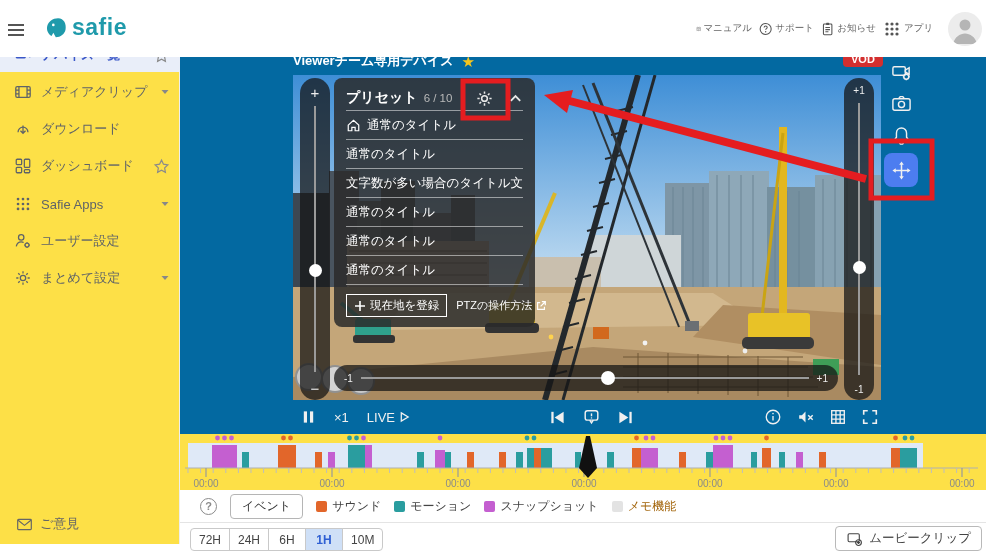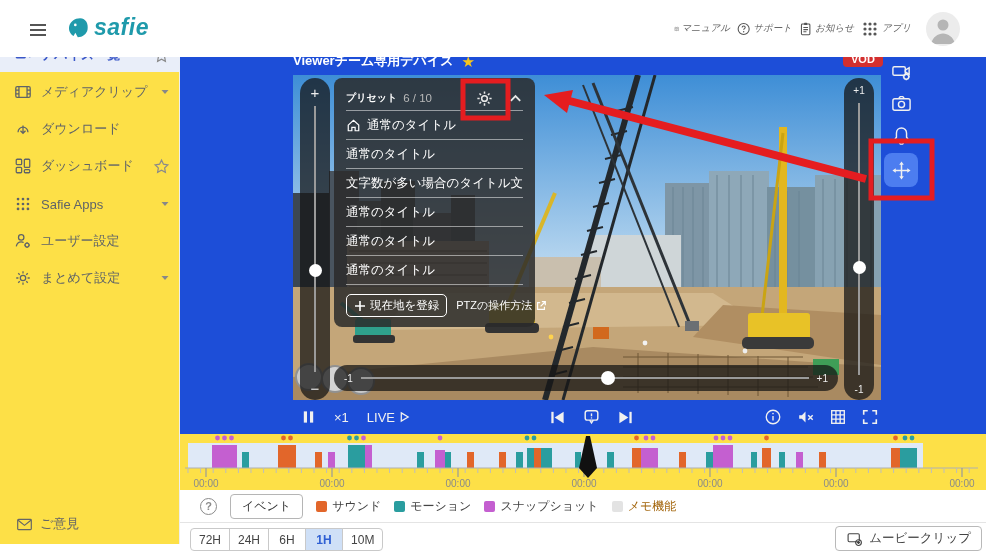--- a/index.html
+++ b/index.html
@@ -1,40 +1,40 @@
 <!DOCTYPE html>
 <html><head>
 <meta charset="utf-8">
 <style>
   html,body{margin:0;padding:0;background:#fff;}
   *{box-sizing:border-box;font-family:"Liberation Sans","DejaVu Sans",sans-serif;}
   .app{position:relative;width:986px;height:554px;background:#fff;overflow:hidden;}
 
   
-  .header{position:absolute;left:0;top:0;width:986px;height:57px;background:#fff;display:flex;align-items:center;padding:0 26px;z-index:5;font-style:italic;}
+  .header{position:absolute;left:0;top:0;width:986px;height:57px;background:#fff;display:flex;align-items:center;padding:0 4px;z-index:5;}
   .hamburger{width:24px;height:24px;color:#555;cursor:pointer;margin-top:2px;}
   .logo{display:flex;align-items:center;margin-left:16px;gap:2px;}
   .logo-text{font-size:23px;font-weight:bold;color:#1f9aab;letter-spacing:.5px;margin-top:-3px;}
   .hnav{margin-left:auto;display:flex;align-items:flex-start;gap:6px;}
   .hnav-item{width:56px;display:flex;flex-direction:row;align-items:center;gap:2px;color:#555;cursor:pointer;}
   .hnav-item .lbl{font-size:9.5px;color:#666;white-space:nowrap;}
   .avatar{width:34px;height:34px;border-radius:50%;background:#ececec;margin-left:10px;overflow:hidden;display:flex;align-items:center;justify-content:center;color:#a8a8a8;}
 
   
   .sidebar{position:absolute;left:0;top:35px;width:180px;height:509px;background:#fde047;border-right:1px solid #eee;z-index:4;}
   .side-item{position:absolute;left:0;width:180px;height:34px;display:flex;align-items:center;padding:0 10px 0 14px;color:#5f6368;font-size:13px;cursor:pointer;}
   .side-item .txt{margin-left:9px;white-space:nowrap;}
   .side-item.active{background:#e9eef9;color:#3a57c8;font-weight:bold;}
   .side-item .spacer{flex:1;}
   .side-star{color:#8a8a8a;}
   .side-caret{color:#888;}
   .feedback{position:absolute;left:16px;bottom:11px;display:flex;align-items:center;gap:7px;color:#666;font-size:13px;cursor:pointer;}
 
   
-  .stage{position:absolute;left:180px;top:45px;width:806px;height:389px;background:#1d4ed8;}
+  .stage{position:absolute;left:180px;top:45px;width:806px;height:389px;background:#0369a1;}
   .stage-title{position:absolute;left:113px;top:7px;display:flex;align-items:center;gap:8px;}
   .stage-title .t{color:#fff;font-size:13px;font-weight:bold;}
   .stage-title .star{color:#f6c51d;font-size:15px;line-height:1;cursor:pointer;}
   .vod{position:absolute;left:663px;top:6px;background:#d32f2f;color:#fff;font-size:11px;font-weight:bold;padding:2px 8px;border-radius:4px;}
   .video{position:absolute;left:113px;top:30px;width:588px;height:325px;overflow:hidden;background:#24435c;}
   .video svg{display:block;}
 
   
   .vslider{position:absolute;top:3px;width:30px;height:322px;background:rgba(22,22,22,.74);border-radius:16px;display:flex;flex-direction:column;align-items:center;color:#eee;}
   .vslider .cap{font-size:15px;line-height:1;padding:7px 0 4px;}
@@ -43,28 +43,28 @@
   .vslider .handle{position:absolute;left:-5.5px;width:13px;height:13px;border-radius:50%;background:#fff;cursor:pointer;}
   .zoom-slider{left:7px;}
   .tilt-slider{left:551px;}
   .pan-slider{position:absolute;left:41px;top:290px;width:504px;height:26px;background:rgba(22,22,22,.74);border-radius:14px;display:flex;align-items:center;color:#eee;font-size:10px;padding:0 10px;gap:8px;}
   .pan-slider .track{position:relative;flex:1;height:2px;background:#9a9a9a;}
   .pan-slider .handle{position:absolute;top:-6px;width:14px;height:14px;border-radius:50%;background:#fff;cursor:pointer;}
 
   
   .preset{position:absolute;left:41px;top:3px;width:201px;background:rgba(42,42,42,.85);border-radius:8px;padding:8px 12px 10px;color:#fff;}
   .preset-head{display:flex;align-items:center;gap:6px;height:24px;}
-  .preset-head .pt{font-size:10px;font-weight:bold;}
+  .preset-head .pt{font-size:14px;font-weight:bold;}
   .preset-head .pc{font-size:11.5px;color:#b9b9b9;}
   .preset-head .gear{margin-left:auto;color:#e8e8e8;cursor:pointer;}
   .preset-head .chev{color:#e8e8e8;cursor:pointer;margin-left:8px;}
   .preset-div{height:1px;background:rgba(255,255,255,.5);}
   .preset-item{display:flex;align-items:center;gap:6px;height:28px;font-size:12.5px;cursor:pointer;white-space:nowrap;overflow:hidden;}
   .preset-foot{display:flex;align-items:center;gap:9px;margin-top:9px;}
-  .reg-btn{display:flex;align-items:center;gap:4px;border:1px solid #fff;border-radius:5px;padding:3px 7px;font-size:11.5px;color:#fff;background:transparent;cursor:pointer;white-space:nowrap;}
+  .reg-btn{display:flex;align-items:center;gap:4px;border:1px solid #fff;border-radius:0;padding:3px 7px;font-size:11.5px;color:#fff;background:transparent;cursor:pointer;white-space:nowrap;}
   .ptz-link{display:flex;align-items:center;gap:3px;font-size:11px;color:#fff;cursor:pointer;white-space:nowrap;}
 
   
   .tools{position:absolute;left:704px;top:10px;display:flex;flex-direction:column;gap:0;}
   .tool-btn{width:34px;height:32px;display:flex;align-items:center;justify-content:center;color:#f0f0f0;cursor:pointer;}
   .tool-btn.active{background:#4c7df0;border-radius:8px;height:34px;margin-top:2px;}
 
   
   .ctrlbar{position:absolute;left:0;bottom:0;width:806px;height:34px;color:#f0f0f0;}
   .cgrp{position:absolute;top:0;height:34px;display:flex;align-items:center;gap:18px;}

